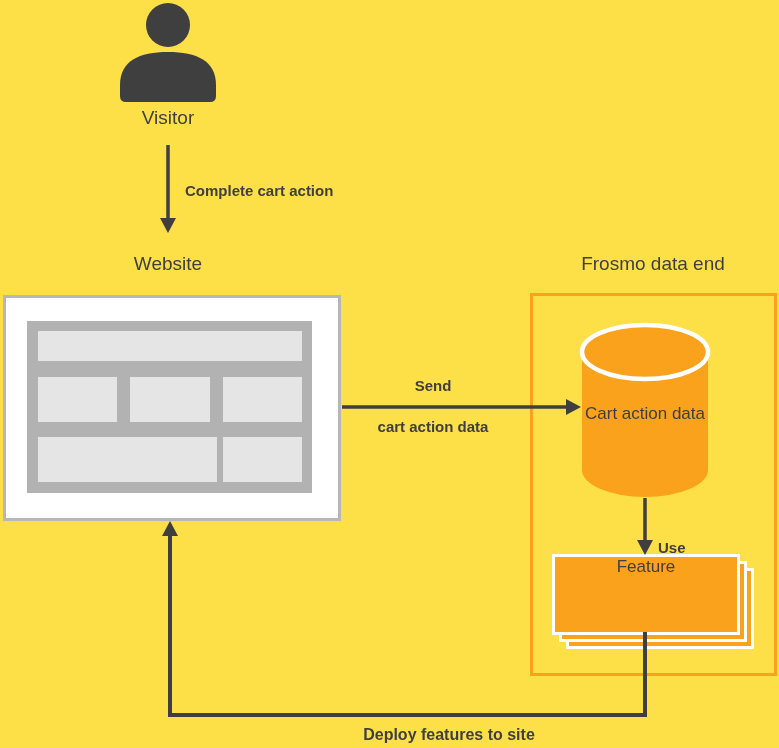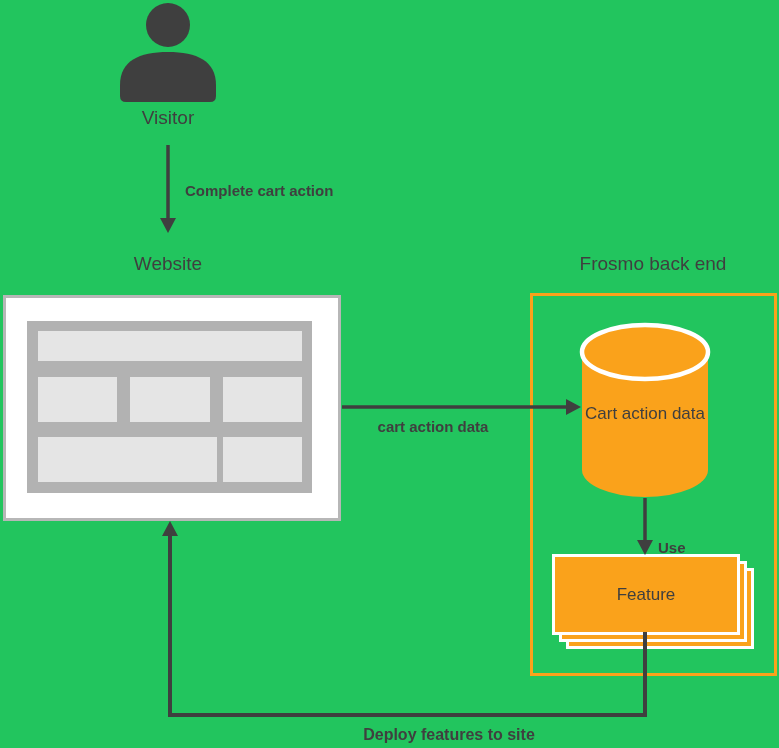--- a/index.html
+++ b/index.html
@@ -5,21 +5,21 @@
   html, body {
     margin: 0;
     padding: 0;
     background: #ffffff;
     font-family: "Liberation Sans", "DejaVu Sans", sans-serif;
   }
   .canvas {
     position: relative;
     width: 779px;
     height: 748px;
-    background: #22c55e;
+    background: #fde047;
     overflow: hidden;
     color: var(--dark, #3F3F3F);
   }
   .layer {
     position: absolute;
     left: 0;
     top: 0;
     pointer-events: none;
   }
   .shapes-layer { z-index: 1; }
@@ -94,21 +94,21 @@
   .feature-layer {
     position: absolute;
     width: 188px; height: 81px;
     box-sizing: border-box;
     border: 3px solid #ffffff;
     background: var(--orange, #FAA21B);
     z-index: 2;
   }
   .feature-layer-back   { left: 566px; top: 568px; }
   .feature-layer-middle { left: 559px; top: 561px; }
-  .feature-card         { left: 552px; top: 554px; display: flex; align-items: center; justify-content: center; z-index: 3; }
+  .feature-card         { left: 552px; top: 554px; display: flex; justify-content: center; z-index: 3; }
   .feature-card .feature-label {
     font-size: 17px;
     color: var(--dark, #3F3F3F);
   }
 </style>
 </head>
 <body>
 
 <div class="canvas">
 
@@ -129,32 +129,33 @@
   <div class="website-box"></div>
   <div class="wireframe">
     <div class="wf-block wf-r1"></div>
     <div class="wf-block wf-r2b1"></div>
     <div class="wf-block wf-r2b2"></div>
     <div class="wf-block wf-r2b3"></div>
     <div class="wf-block wf-r3wide"></div>
     <div class="wf-block wf-r3right"></div>
   </div>
 
-  <div class="node-title" style="left:553px; top:253px; width:200px;">Frosmo back end</div>
+  <div class="node-title" style="left:553px; top:253px; width:200px;">Frosmo data end</div>
   <div class="backend-box"></div>
 
   <div class="database-label">Cart action data</div>
 
   <div class="feature-layer feature-layer-back"></div>
   <div class="feature-layer feature-layer-middle"></div>
   <div class="feature-layer feature-card">
     <span class="feature-label">Feature</span>
   </div>
 
   <div class="edge-label" style="left:185px; top:182px;">Complete cart action</div>
+  <div class="edge-label" style="left:333px; top:377px; width:200px; text-align:center;">Send</div>
   <div class="edge-label" style="left:333px; top:418px; width:200px; text-align:center;">cart action data</div>
   <div class="edge-label" style="left:658px; top:539px;">Use</div>
   <div class="edge-label" style="left:299px; top:726px; width:300px; text-align:center; font-size:16px;">Deploy features to site</div>
 
   <svg class="layer arrows-layer" width="779" height="748" viewBox="0 0 779 748">
     <g stroke="#3F3F3F" stroke-width="3.5" fill="#3F3F3F">
       <line x1="168" y1="145" x2="168" y2="220"></line>
       <polygon points="160,218 176,218 168,233" stroke="none"></polygon>
     </g>
     <g stroke="#3F3F3F" stroke-width="3.5" fill="#3F3F3F">

